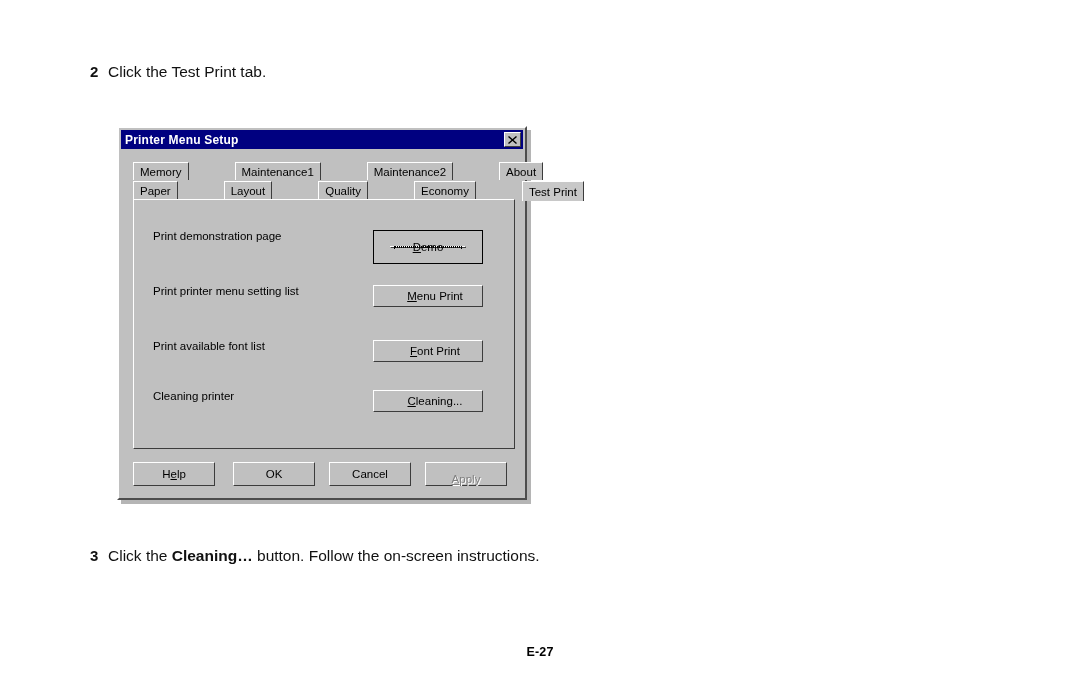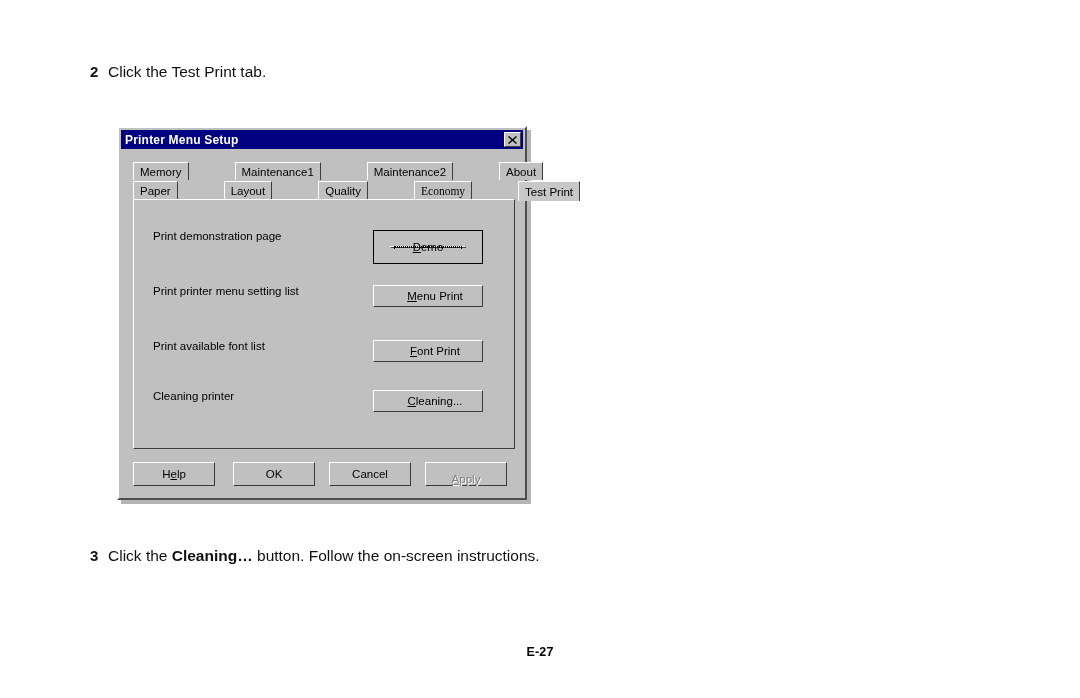--- a/index.html
+++ b/index.html
@@ -156,21 +156,21 @@
   }
 
   
   .t-memory      { width: 79px; }
   .t-maint1      { width: 114px; }
   .t-maint2      { width: 113px; }
   .t-about       { width: 74px; }
   .t-paper       { width: 70px; }
   .t-layout      { width: 75px; }
   .t-quality     { width: 75px; }
-  .t-economy     { width: 80px; font-family: Liberation Serif, serif; }
+  .t-economy     { width: 80px; }
   .t-testprint   { width: 79px; margin-right: 0; }
 
   
   .panel {
     position: absolute;
     left: 14px;
     top: 71px;
     width: 382px;
     height: 250px;
     background: #c0c0c0;

